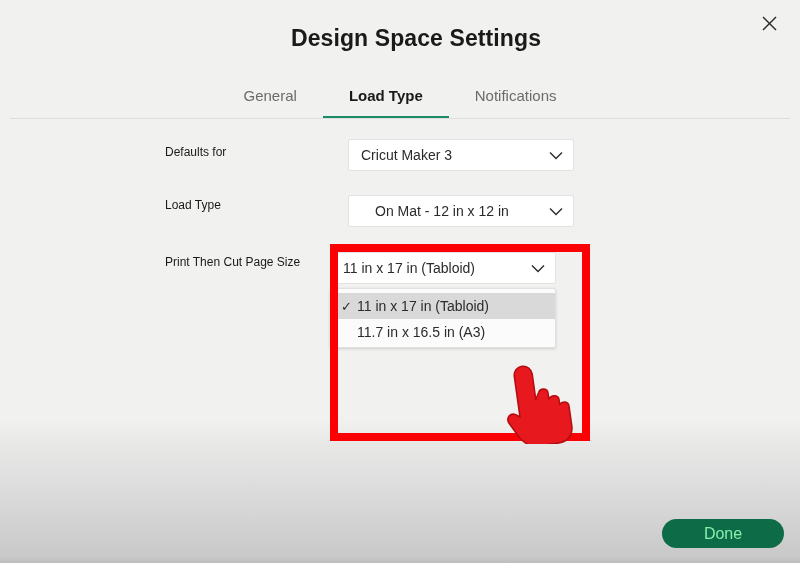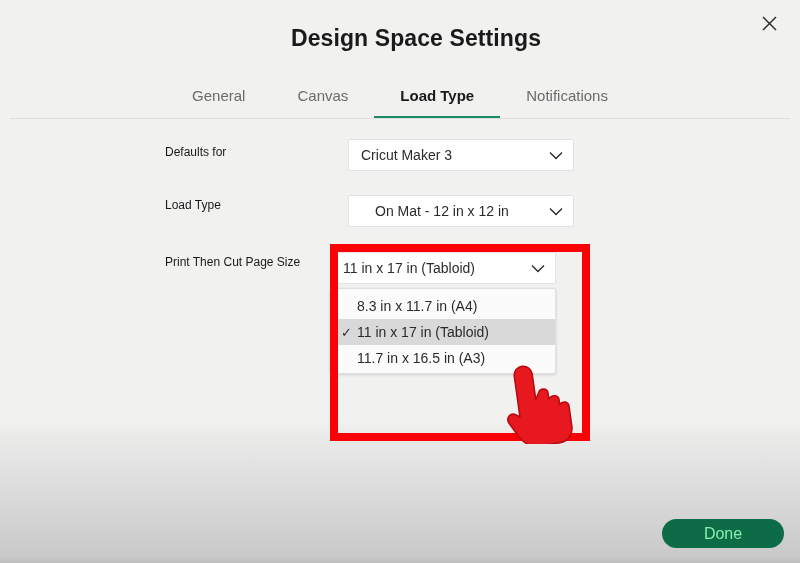--- a/index.html
+++ b/index.html
@@ -236,21 +236,20 @@
       <line x1="1" y1="1" x2="14" y2="14" stroke="#2b2b2b" stroke-width="1.4"></line>
       <line x1="14" y1="1" x2="1" y2="14" stroke="#2b2b2b" stroke-width="1.4"></line>
     </svg>
   </span>
 </div>
 
 <div id="dialog-title">Design Space Settings</div>
 
 <div id="tab-bar">
   <div class="tab">General</div>
-  <div class="tab">Canvas</div>
   <div class="tab active">Load Type</div>
   <div class="tab">Notifications</div>
 </div>
 <div id="tab-divider"></div>
 
 <div class="form-label" id="label-defaults-for">Defaults for</div>
 <div class="form-label" id="label-load-type">Load Type</div>
 <div class="form-label" id="label-ptc-page-size">Print Then Cut Page Size</div>
 
 <div class="select-box" id="select-defaults-for">
@@ -276,24 +275,20 @@
   <div class="select-box" id="select-ptc-page-size">
     <span class="select-value">11 in x 17 in (Tabloid)</span>
     <span class="chevron">
       <svg width="14" height="9" viewBox="0 0 14 9">
           <polyline points="1,1.5 7,7.5 13,1.5" fill="none" stroke="#2b2b2b" stroke-width="1.4"></polyline>
         </svg>
     </span>
   </div>
 
   <div id="ptc-option-list">
-    <div class="dropdown-option">
-      <span class="option-check"></span>
-      <span class="option-label">8.3 in x 11.7 in (A4)</span>
-    </div>
     <div class="dropdown-option selected">
       <span class="option-check">✓</span>
       <span class="option-label">11 in x 17 in (Tabloid)</span>
     </div>
     <div class="dropdown-option">
       <span class="option-check"></span>
       <span class="option-label">11.7 in x 16.5 in (A3)</span>
     </div>
   </div>
 </div>

